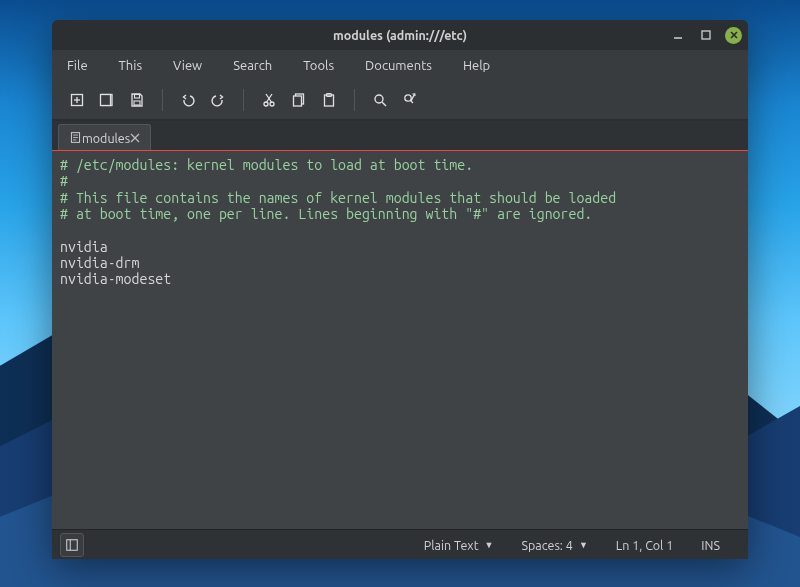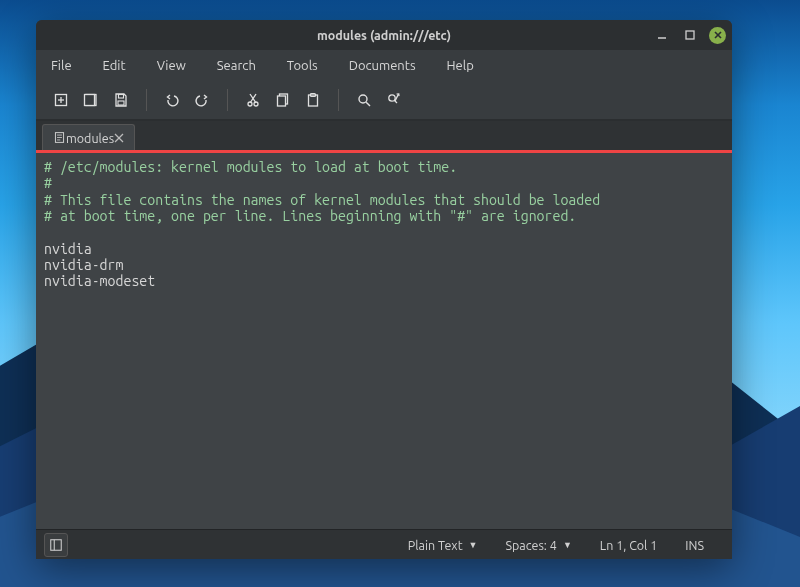--- a/index.html
+++ b/index.html
@@ -6,21 +6,21 @@
   html, body { width: 800px; height: 587px; overflow: hidden; font-family: "Ubuntu", "Segoe UI", sans-serif; }
   body {
     background: linear-gradient(180deg,#0b4c8f 0%,#1a85d1 18%,#28a3e8 35%,#5ec6fb 55%,#b5e9fc 100%);
     position: relative;
   }
   
   .mtn { position:absolute; bottom:0; left:0; width:100%; height:60%; z-index:0; }
   .mtn svg { width:100%; height:100%; display:block; }
 
   .window {
-    position:absolute; left:36px; top:20px; width:696px; height:539px;
+    position:absolute; left:52px; top:20px; width:696px; height:539px;
     background:#383c3f; border-radius:6px; box-shadow:0 10px 40px rgba(0,0,0,0.45);
     display:flex; flex-direction:column; color:#d6d6d6; font-size:13px;
   }
   .titlebar {
     height:30px; display:flex; align-items:center; justify-content:center;
     background:#2c2f31; border-radius:6px 6px 0 0; position:relative;
   }
   .titlebar .title { color:#cfcfcf; font-size:12.5px; font-weight:600; }
   .winctrls { position:absolute; right:6px; top:0; height:100%; display:flex; align-items:center; gap:10px; }
   .wc { width:18px; height:18px; display:flex; align-items:center; justify-content:center; cursor:pointer; }
@@ -53,21 +53,21 @@
     background:#3f4346; border:1px solid #555; border-bottom:none;
     border-radius:3px 3px 0 0; color:#d6d6d6; font-size:12.5px;
   }
   .tab .tabicon svg { display:block; }
   .tab .close { cursor:pointer; color:#bbb; }
 
   .editor {
     flex:1; background:#3f4346; color:#d6d6d6; padding:6px 8px;
     font-family:"Ubuntu Mono","DejaVu Sans Mono",Consolas,monospace;
     font-size:14.2px; line-height:1.15; white-space:pre; overflow:hidden;
-    border-top:3px solid #ef4444;
+    border-top:1px solid #ef4444;
   }
   .editor .comment { color:#98d0a0; }
 
   .statusbar {
     height:30px; display:flex; align-items:center; padding:0 8px;
     background:#2f3234; border-top:1px solid #222426;
     color:#d0d0d0; font-size:12.5px;
   }
   .statusbar .sbtn {
     width:24px; height:24px; display:flex; align-items:center; justify-content:center;
@@ -107,21 +107,21 @@
         <svg width="10" height="10">
             <line x1="2" y1="2" x2="8" y2="8" stroke-width="1.6"></line>
             <line x1="8" y1="2" x2="2" y2="8" stroke-width="1.6"></line>
           </svg>
       </div>
     </div>
   </div>
 
   <div class="menubar">
     <div class="menuitem">File</div>
-    <div class="menuitem">Edit</div>
+    <div class="menuitem">This</div>
     <div class="menuitem">View</div>
     <div class="menuitem">Search</div>
     <div class="menuitem">Tools</div>
     <div class="menuitem">Documents</div>
     <div class="menuitem">Help</div>
   </div>
 
   <div class="toolbar">
     <div class="tbtn">
       <svg width="16" height="16" viewBox="0 0 16 16">

